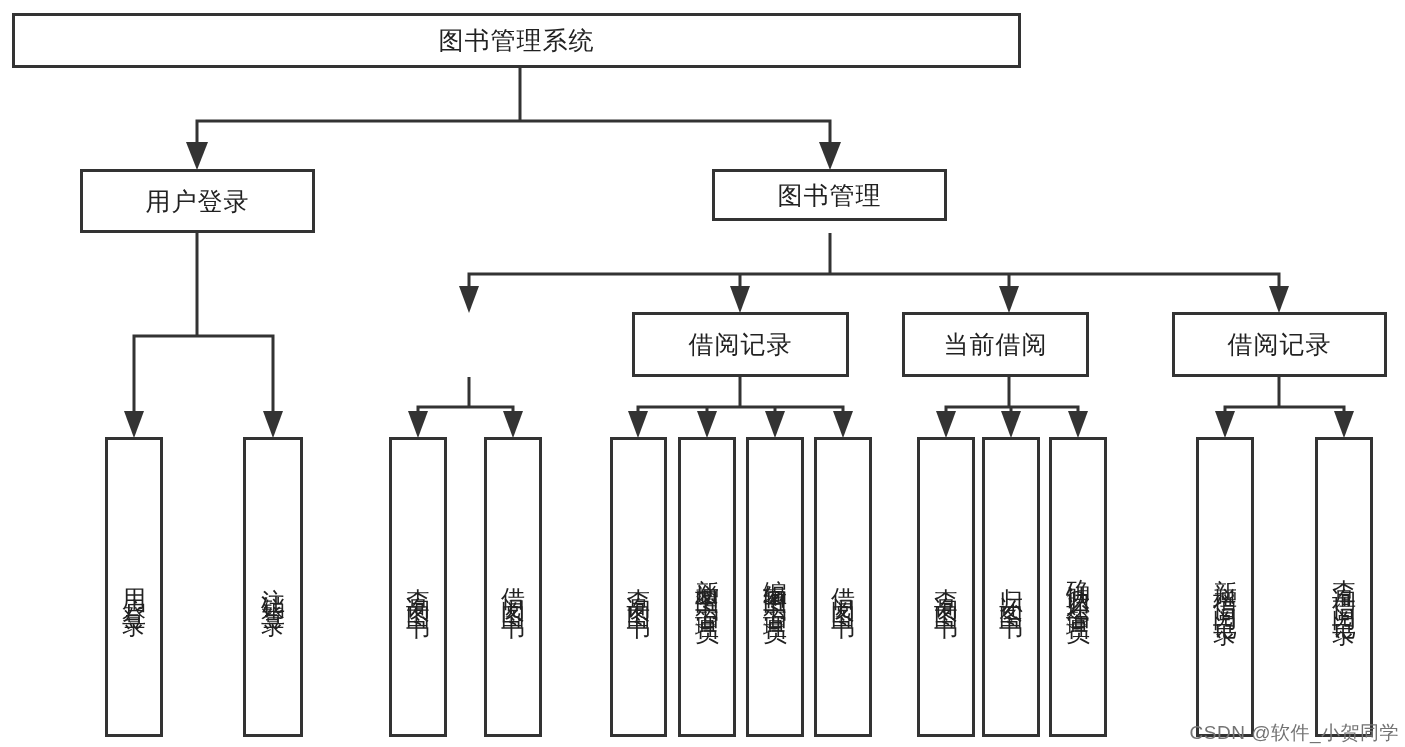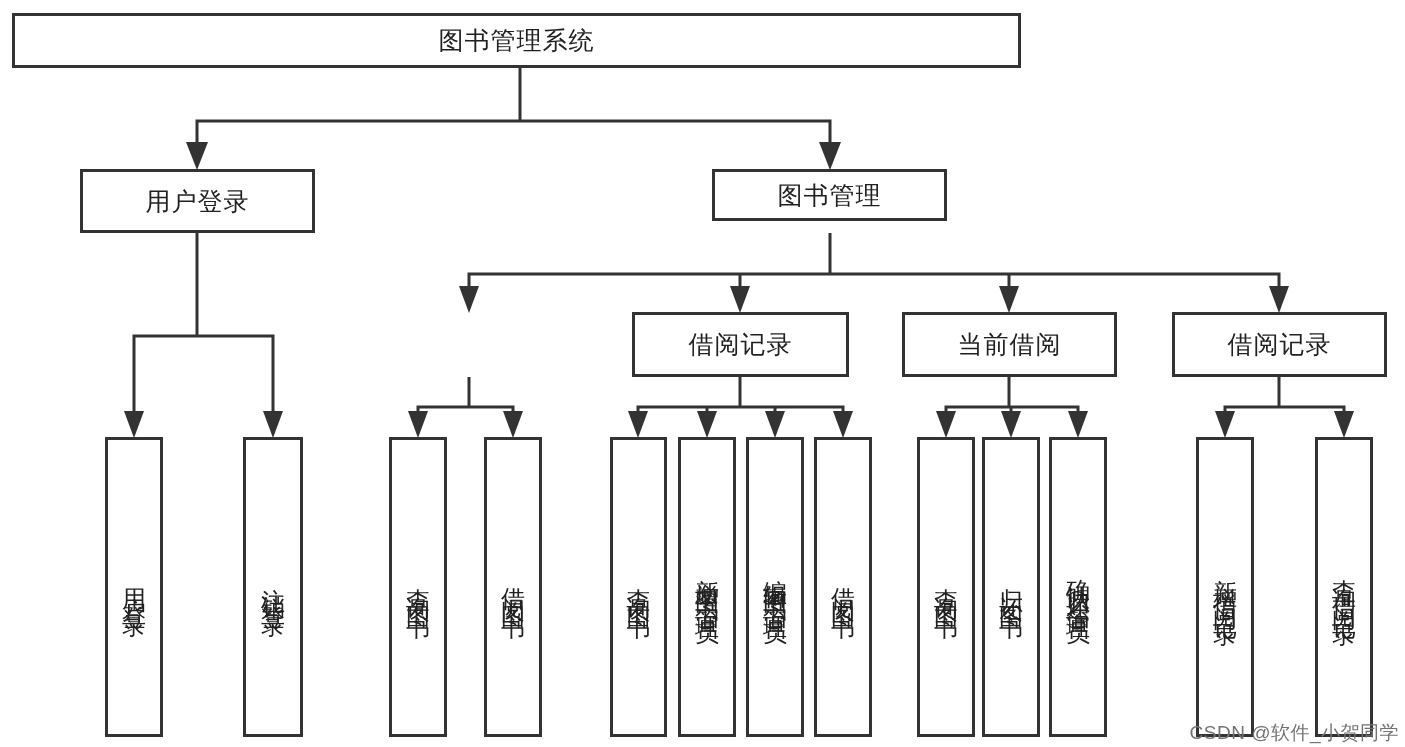--- a/index.html
+++ b/index.html
@@ -87,21 +87,21 @@
       <polygon points="1334,411 1354,411 1344,438"></polygon>
     </g>
   </svg>
 
   <div class="box" style="left:12px;top:13px;width:1009px;height:55px;">图书管理系统</div>
 
   <div class="box" style="left:80px;top:169px;width:235px;height:64px;">用户登录</div>
   <div class="box" style="left:712px;top:169px;width:235px;height:52px;">图书管理</div>
 
   <div class="box" style="left:632px;top:312px;width:217px;height:65px;">借阅记录</div>
-  <div class="box" style="left:902px;top:312px;width:215px;height:65px;">当前借阅</div>
+  <div class="box" style="left:902px;top:312px;width:187px;height:65px;">当前借阅</div>
   <div class="box" style="left:1172px;top:312px;width:215px;height:65px;">借阅记录</div>
 
   <div class="leaf" style="left:105px;top:437px;width:58px;height:300px;">
     <span>用户登录</span>
   </div>
   <div class="leaf" style="left:243px;top:437px;width:60px;height:300px;">
     <span>注销登录</span>
   </div>
 
   <div class="leaf" style="left:389px;top:437px;width:58px;height:300px;">

